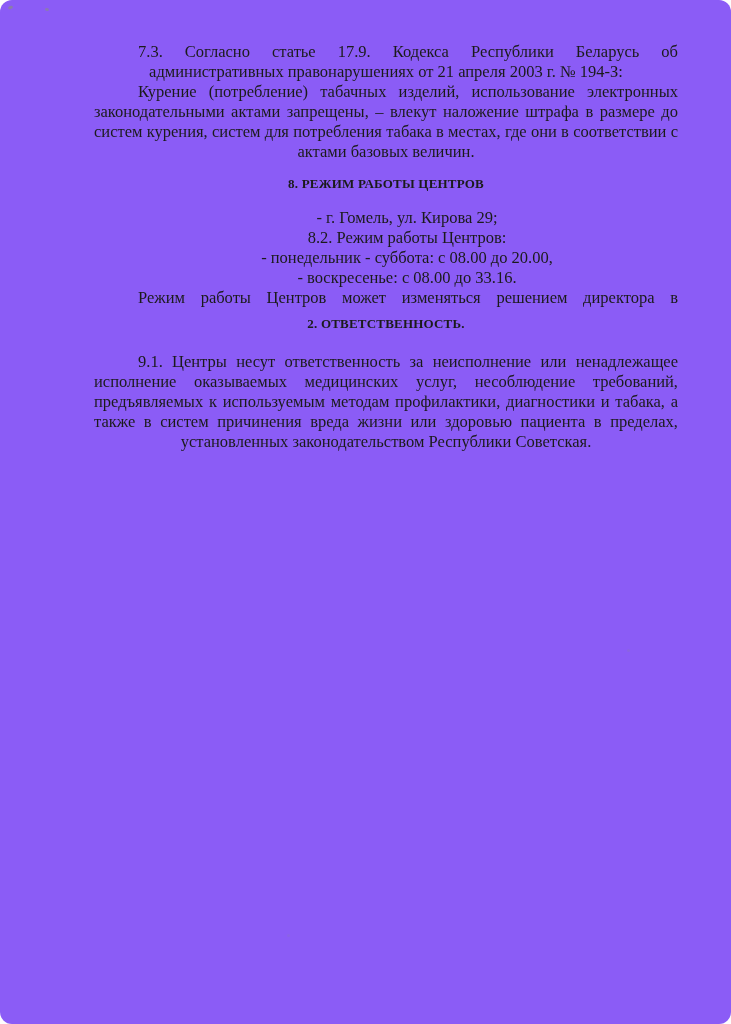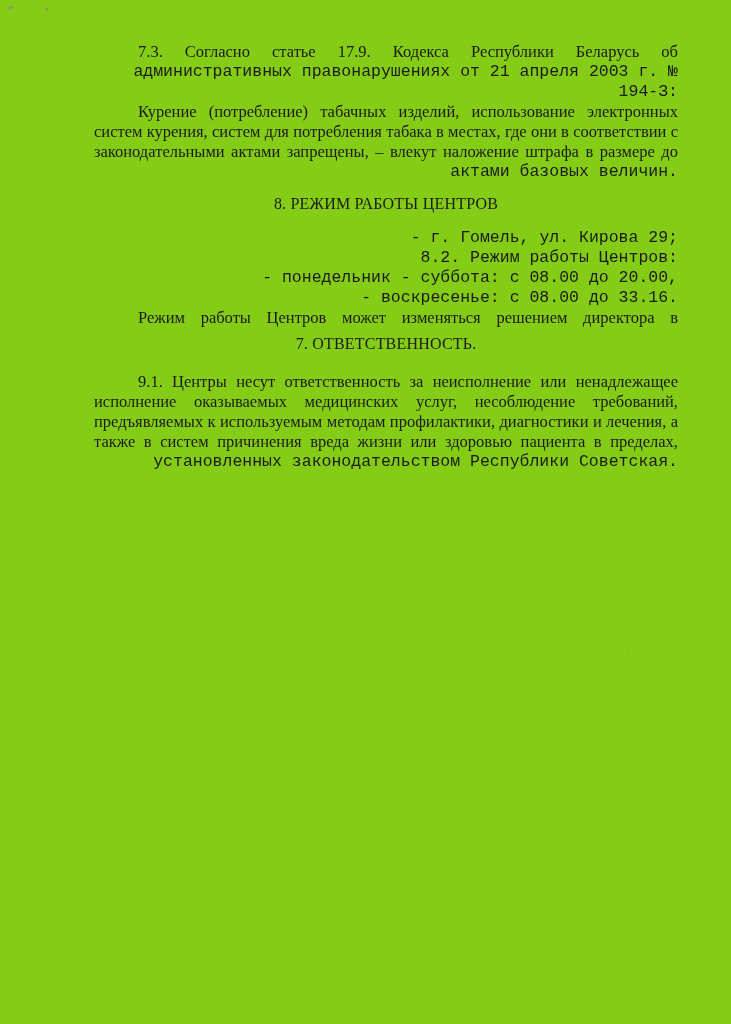--- a/index.html
+++ b/index.html
@@ -7,49 +7,50 @@
   body {
     background: #fdfdfd;
     font-family: "Liberation Serif", serif;
     color: #1b1b1b;
     overflow: hidden;
   }
   .page {
     position: relative;
     width: 731px;
     height: 1024px;
-    background: #84cc16;
+    background: #8b5cf6;
     overflow: hidden;
+    border-radius: 12px;
   }
   .content {
     position: absolute;
     left: 94px;
     top: 42px;
     width: 584px;
     font-size: 16.5px;
     line-height: 20px;
   }
   
   .jline {
     text-align: justify;
     text-align-last: justify;
     text-justify: inter-word;
     white-space: normal;
   }
   
-  .pline { text-align: right; font-family: Liberation Mono, monospace; }
+  .pline { text-align: center; }
   
   .indent { padding-left: 44px; }
   
   .hang { padding-left: 42px; }
   .heading {
-    font-weight: normal;
+    font-weight: bold;
     text-align: center;
     text-align-last: center;
-    font-size: 16px;
+    font-size: 13px;
     letter-spacing: 0.2px;
   }
   .h8 { margin-top: 12px; margin-bottom: 14px; }
   .h9 { margin-top: 6px; margin-bottom: 18px; }
   
   .speckle {
     position: absolute;
     background: #8a8a8a;
     border-radius: 50%;
   }
@@ -70,22 +71,22 @@
 
   <div class="content">
 
     <div>
       <div class="jline indent">7.3. Согласно статье 17.9. Кодекса Республики Беларусь об</div>
       <div class="pline">административных правонарушениях от 21 апреля 2003 г. № 194-З:</div>
     </div>
 
     <div>
       <div class="jline indent">Курение (потребление) табачных изделий, использование электронных</div>
+      <div class="jline">законодательными актами запрещены, – влекут наложение штрафа в размере до</div>
       <div class="jline">систем курения, систем для потребления табака в местах, где они в соответствии с</div>
-      <div class="jline">законодательными актами запрещены, – влекут наложение штрафа в размере до</div>
       <div class="pline">актами базовых величин.</div>
     </div>
 
     <div class="heading h8">8. РЕЖИМ РАБОТЫ ЦЕНТРОВ</div>
 
 
     <div>
       <div class="pline hang">- г. Гомель, ул. Кирова 29;</div>
     </div>
 
@@ -93,24 +94,24 @@
 
     <div>
       <div class="pline hang">- понедельник - суббота: с 08.00 до 20.00,</div>
       <div class="pline hang">- воскресенье: с 08.00 до 33.16.</div>
     </div>
 
     <div>
       <div class="jline indent">Режим работы Центров может изменяться решением директора в</div>
     </div>
 
-    <div class="heading h9">7. ОТВЕТСТВЕННОСТЬ.</div>
+    <div class="heading h9">2. ОТВЕТСТВЕННОСТЬ.</div>
 
     <div>
       <div class="jline indent">9.1. Центры несут ответственность за неисполнение или ненадлежащее</div>
       <div class="jline">исполнение оказываемых медицинских услуг, несоблюдение требований,</div>
-      <div class="jline">предъявляемых к используемым методам профилактики, диагностики и лечения, а</div>
+      <div class="jline">предъявляемых к используемым методам профилактики, диагностики и табака, а</div>
       <div class="jline">также в систем причинения вреда жизни или здоровью пациента в пределах,</div>
       <div class="pline">установленных законодательством Республики Советская.</div>
     </div>
 
   </div>
 </div>
 
 </body></html>

